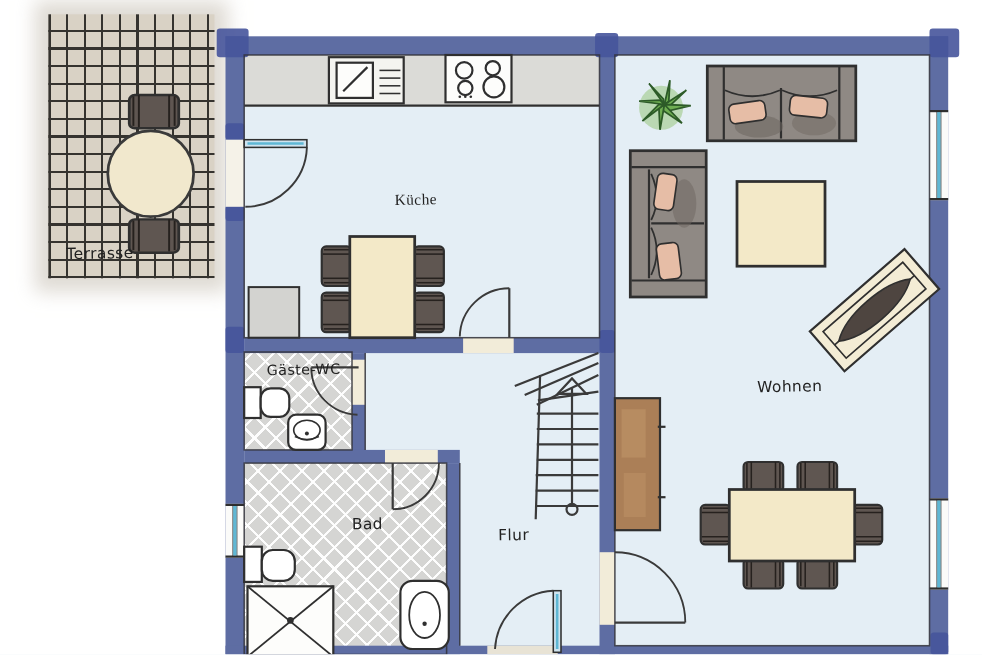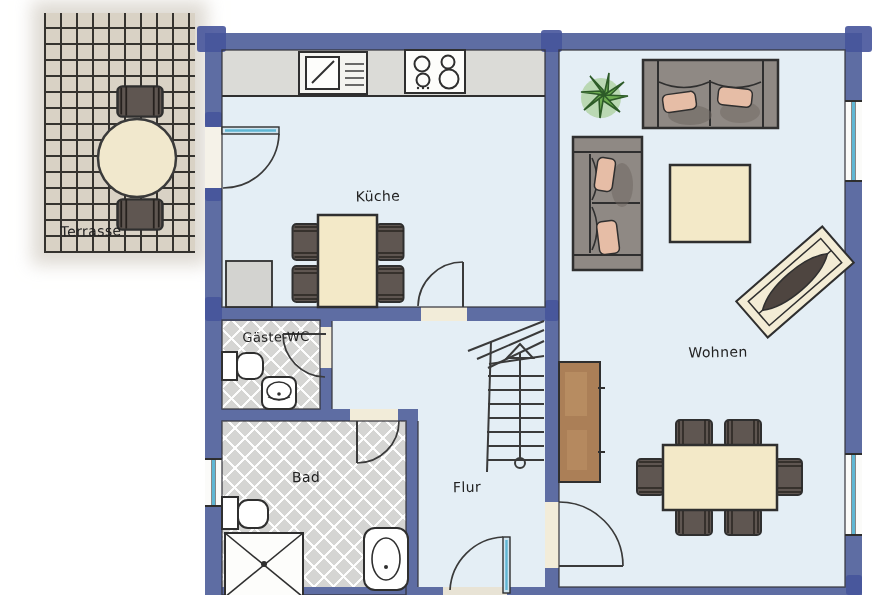--- a/index.html
+++ b/index.html
@@ -259,18 +259,18 @@
       <line x1="559" y1="566" x2="623" y2="566" stroke="#3a3a3a" stroke-width="2"></line>
       <path d="M623,566 A64,64 0 0 0 559,502" fill="none" stroke="#3a3a3a" stroke-width="1.7"></path>
 
       <rect x="503" y="537" width="7" height="56" fill="#cfe3ee" stroke="#2f2f2f" stroke-width="1.4"></rect>
       <line x1="506.5" y1="540" x2="506.5" y2="590" stroke="#5fb7d4" stroke-width="2.4"></line>
       <path d="M503,537 A56,56 0 0 0 450,590" fill="none" stroke="#3a3a3a" stroke-width="1.7"></path>
     </g>
   </svg>
 
   <div class="abs lbl" style="left:91px;top:231px;">Terrasse</div>
-  <div class="abs lbl" style="left:378px;top:196px;">Küche</div>
+  <div class="abs lbl" style="left:378px;top:183px;font-family:Liberation Serif, serif;">Küche</div>
   <div class="abs lbl" style="left:276px;top:337px;font-size:13px;">Gäste-WC</div>
-  <div class="abs lbl" style="left:306px;top:477px;">Bad</div>
+  <div class="abs lbl" style="left:334px;top:477px;">Bad</div>
   <div class="abs lbl" style="left:467px;top:487px;">Flur</div>
   <div class="abs lbl" style="left:718px;top:352px;">Wohnen</div>
 </div>
 
 </body></html>

